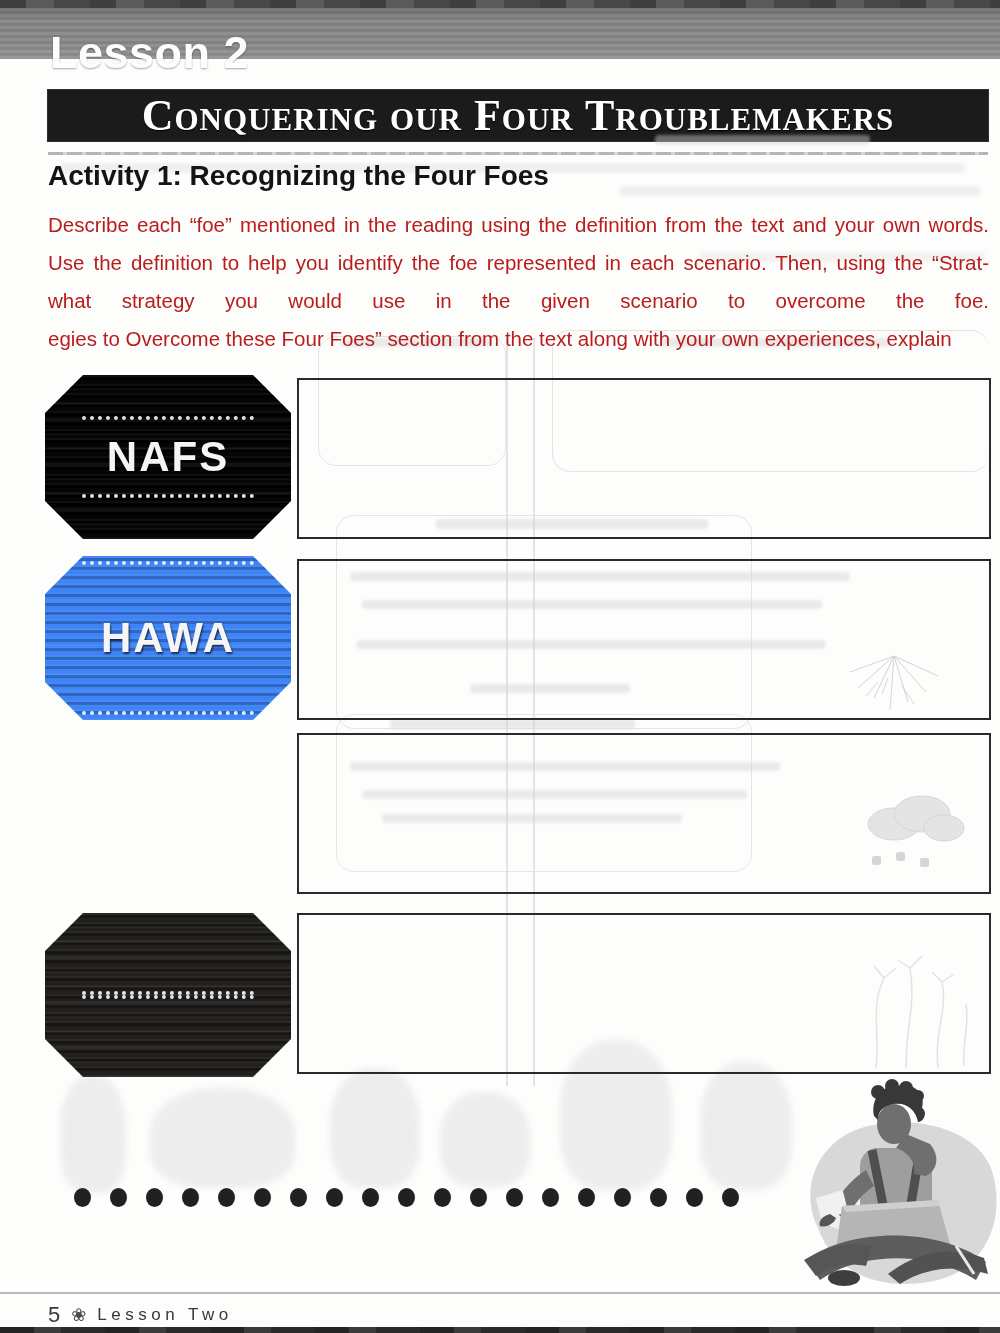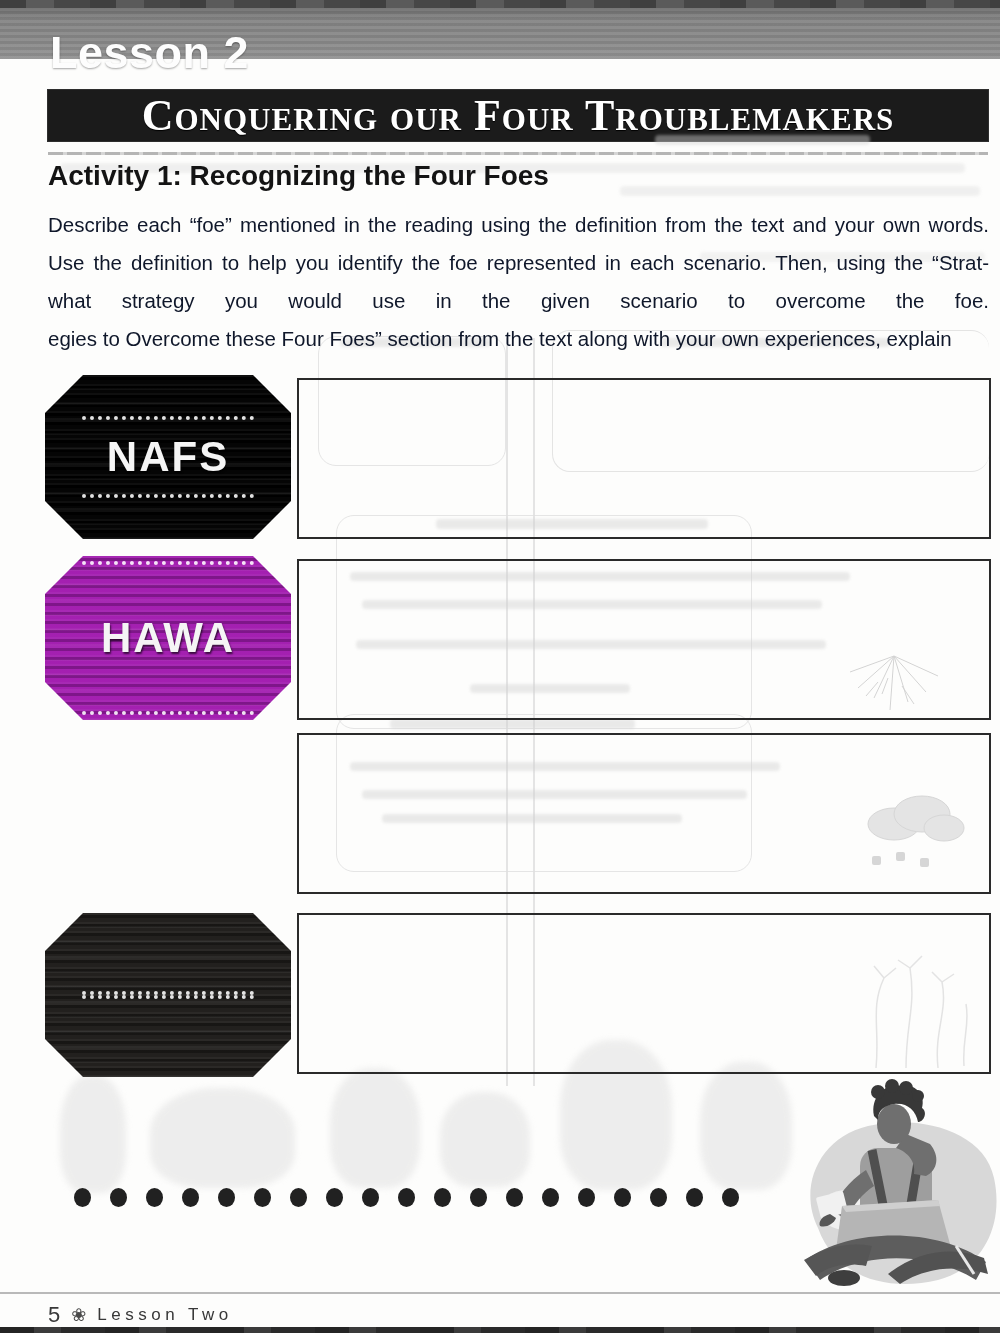--- a/index.html
+++ b/index.html
@@ -14,21 +14,21 @@
      background:repeating-linear-gradient(180deg,rgba(255,255,255,.05) 0 3px,rgba(0,0,0,.06) 3px 6px);}
   .lesson-label{position:absolute;left:50px;top:4px;font-size:45px;font-weight:bold;color:#fdfdfd;
      letter-spacing:.5px;text-shadow:0 1px 2px rgba(0,0,0,.35);z-index:2;margin-top:15px;}
   .title-bar{position:absolute;left:48px;top:90px;width:940px;height:51px;background:#1b1b1b;
      box-shadow:0 0 0 1px #2e2e2e;display:flex;align-items:center;justify-content:center;}
   .title-text{font-family:"Liberation Serif",serif;font-variant:small-caps;font-weight:bold;
      font-size:44px;line-height:48px;color:#ffffff;letter-spacing:1px;text-shadow:0 1px 1px #000;}
   
   .activity-heading{position:absolute;left:48px;top:160px;width:940px;font-size:28px;
      font-weight:bold;color:#141414;}
-  .instructions{position:absolute;left:48px;top:206px;width:941px;font-size:20.5px;color:#0f172a;}
+  .instructions{position:absolute;left:48px;top:206px;width:941px;font-size:20.5px;color:#b91c1c;}
   .instructions .line{height:38px;line-height:38px;text-align:justify;text-align-last:justify;
      white-space:normal;}
   .instructions .line:last-child{text-align-last:left;}
   
   .g{position:absolute;pointer-events:none;}
   .g-bar{background:#d2d2d2;filter:blur(1.5px);opacity:.45;border-radius:4px;}
   .g-rect{border:1.5px solid #dedede;border-radius:18px;opacity:.8;}
   .g-vline{width:1.5px;background:#e1e1e1;opacity:.9;}
   .ghost-rule{position:absolute;left:48px;top:152px;width:940px;height:3px;opacity:.55;
      background:repeating-linear-gradient(90deg,#7a7a7a 0 15px,#b5b5b5 15px 19px);}
@@ -143,21 +143,21 @@
     <div class="line">egies to Overcome these Four Foes” section from the text along with your own experiences, explain</div>
   </div>
 
   <div class="badge" style="top: 375px; background-color: #000000;">
     <div class="sep"></div>
     <div class="foe-label">NAFS</div>
     <div class="sep"></div>
   </div>
   <div class="answer-box" style="top:378px"></div>
 
-  <div class="badge" style="top: 556px; background-color: #a21caf; gap: 36px;">
+  <div class="badge" style="top: 556px; background-color: #3b82f6; gap: 36px;">
     <div class="sep"></div>
     <div class="foe-label">HAWA</div>
     <div class="sep"></div>
   </div>
   <div class="answer-box" style="top:559px"></div>
 
   <div class="answer-box" style="top:733px"></div>
 
   <div class="badge" style="top: 913px; background-color: rgb(30, 28, 26);">
     <div class="sep"></div>

